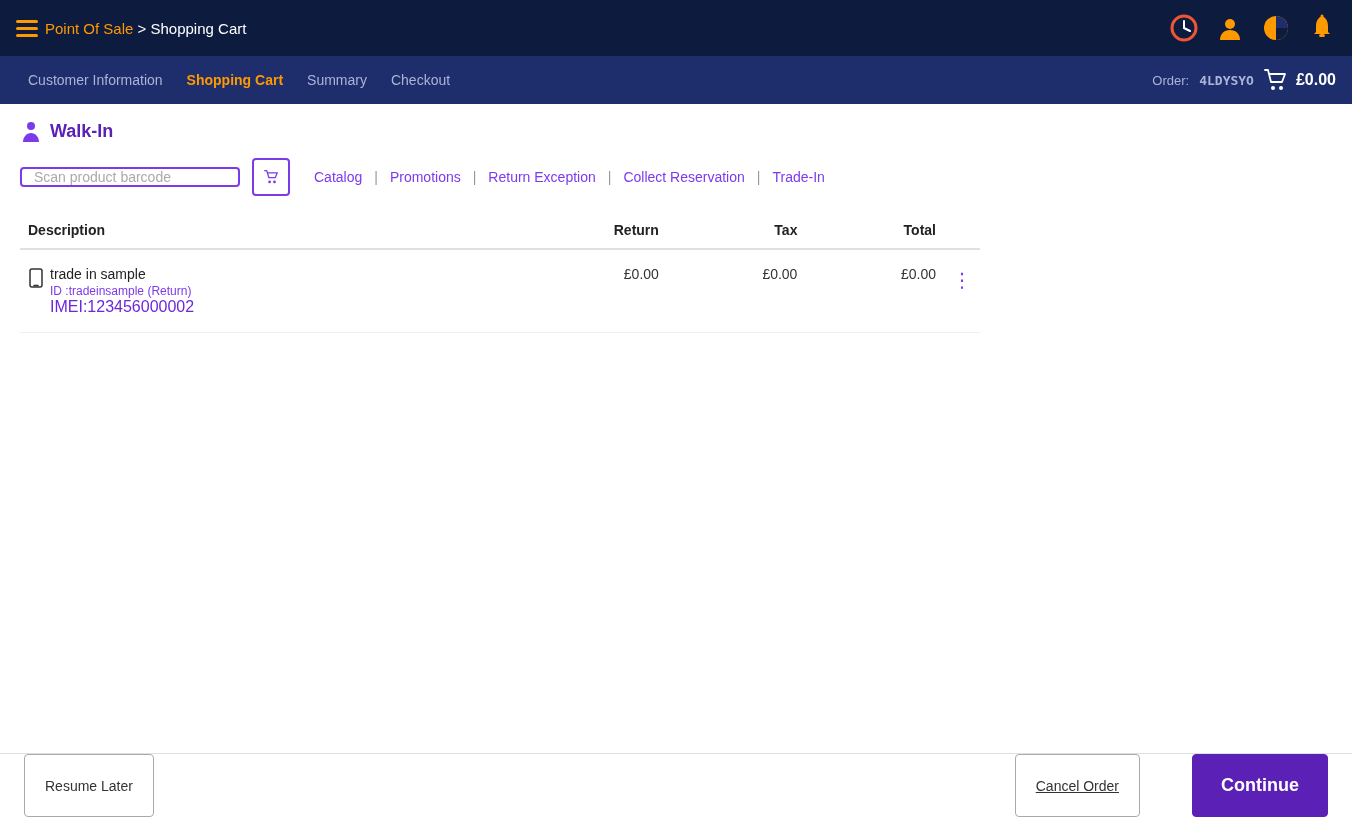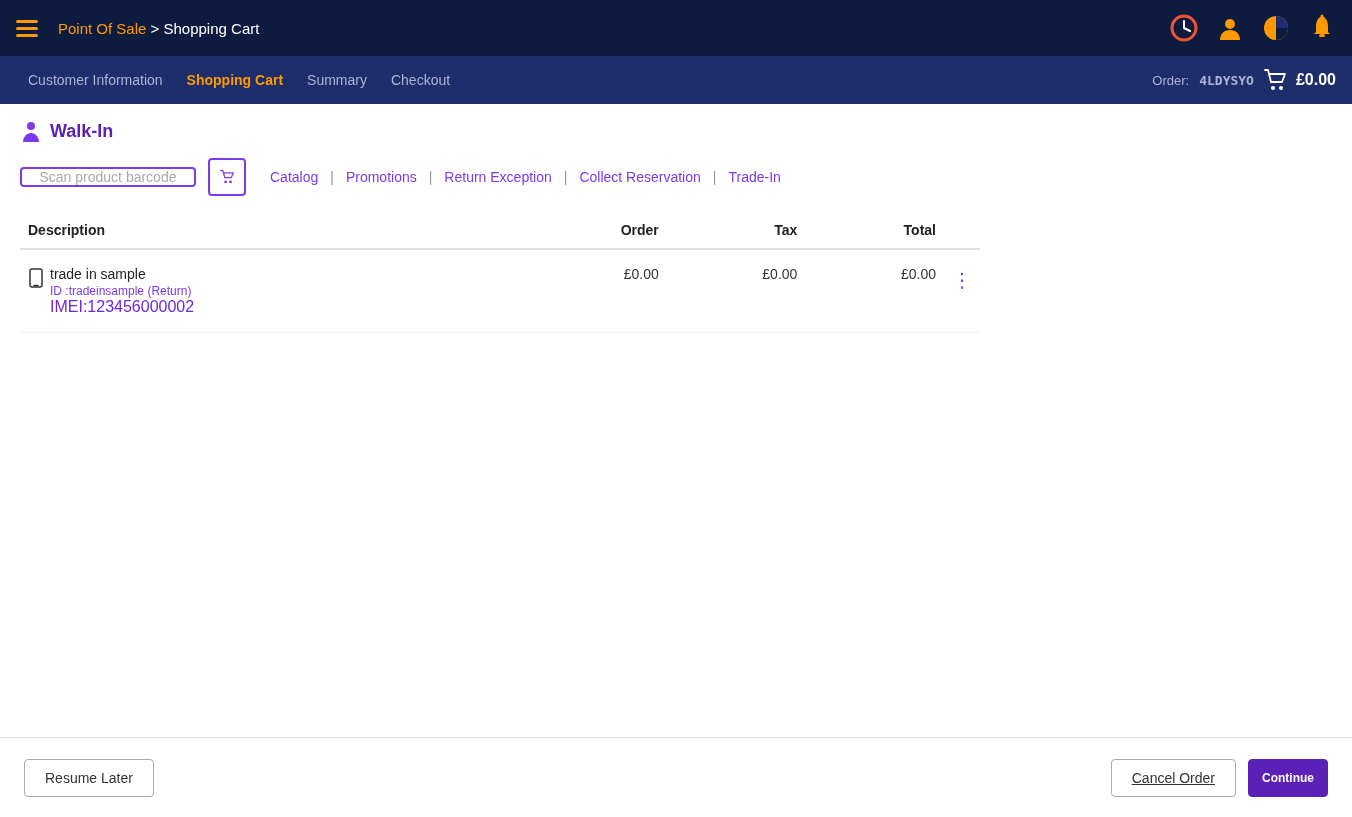--- a/index.html
+++ b/index.html
@@ -7,21 +7,21 @@
 
     
     .top-nav {
       background: #0d1b3e;
       height: 56px;
       display: flex;
       align-items: center;
       justify-content: space-between;
       padding: 0 16px;
     }
-    .top-nav-left { display: flex; align-items: center; gap: 20px; }
+    .top-nav-left { display: flex; align-items: center; gap: 7px; }
     .hamburger { display: flex; flex-direction: column; gap: 4px; cursor: pointer; }
     .hamburger span { display: block; width: 22px; height: 3px; background: #f90; border-radius: 2px; }
     .breadcrumb { color: #f90; font-size: 15px; font-weight: 500; }
     .breadcrumb .sep { color: #fff; }
     .breadcrumb .current { color: #fff; }
     .top-nav-right { display: flex; align-items: center; gap: 18px; }
 
     
     .bell-icon { width: 28px; height: 28px; cursor: pointer; color: #f90; font-size: 22px; line-height: 28px; text-align: center; }
 
@@ -43,21 +43,21 @@
     .total-amount { color: #fff; font-size: 16px; font-weight: 700; }
 
     
     .main { padding: 16px 20px; }
 
     
     .walk-in-header { display: flex; align-items: center; gap: 8px; color: #5b21b6; font-size: 18px; font-weight: 600; margin-bottom: 16px; }
 
     
     .barcode-row { display: flex; align-items: center; gap: 12px; margin-bottom: 16px; }
-    .barcode-input { border: 2px solid #7c3aed; border-radius: 4px; padding: 0 12px; font-size: 14px; width: 176px; color: #333; outline: none; text-align: center; }
+    .barcode-input { border: 2px solid #7c3aed; border-radius: 4px; padding: 0 12px; font-size: 14px; width: 220px; color: #333; outline: none; }
     .barcode-input::placeholder { color: #aaa; }
     .cart-add-btn { background: #fff; border: 2px solid #7c3aed; border-radius: 4px; padding: 6px 10px; cursor: pointer; color: #7c3aed; font-size: 16px; display: flex; align-items: center; justify-content: center; width: 38px; height: 38px; }
 
     
     .action-links { display: flex; align-items: center; gap: 0; }
     .action-link { color: #7c3aed; font-size: 14px; cursor: pointer; padding: 0 12px; text-decoration: none; }
     .action-sep { color: #999; font-size: 14px; }
 
     
     .cart-table { width: 960px; border-collapse: collapse; margin-top: 8px; }
@@ -74,25 +74,25 @@
     .cart-table tbody td.right { text-align: right; }
     .item-name-row { display: flex; align-items: flex-start; gap: 6px; }
     .item-icon { color: #333; font-size: 16px; margin-top: 2px; }
     .item-name { font-weight: 500; color: #222; }
     .item-id { font-size: 12px; color: #555; margin-top: 2px; }
     .item-id span { color: #7c3aed; }
     .item-imei { font-size: 16px; color: #6d28d9; }
     .item-actions { color: #7c3aed; font-size: 20px; cursor: pointer; display: flex; align-items: flex-start; justify-content: flex-end; padding-top: 2px; }
 
     
-    .bottom-bar { position: fixed; bottom: 0; left: 0; right: 0; height: 80px; display: flex; align-items: center; justify-content: space-between; padding: 0 24px; background: #fff; border-top: 1px solid #e0e0e0; }
+    .bottom-bar { position: fixed; bottom: 0; left: 0; right: 0; height: 64px; display: flex; justify-content: space-between; padding: 0 24px; background: #fff; border-top: 1px solid #e0e0e0; }
     .btn-resume { background: #fff; border: 1px solid #aaa; border-radius: 4px; padding: 10px 20px; font-size: 14px; color: #333; cursor: pointer; }
     .btn-group-right { display: flex; gap: 12px; }
     .btn-cancel { background: #fff; border: 1px solid #aaa; border-radius: 4px; padding: 10px 20px; font-size: 14px; color: #333; cursor: pointer; text-decoration: underline; }
-    .btn-continue { background: #5b21b6; border: 1px solid #5b21b6; border-radius: 4px; padding: 10px 13px; font-size: 12px; color: #fff; cursor: pointer; font-weight: 600; }
+    .btn-continue { background: #5b21b6; border: 1px solid #5b21b6; border-radius: 4px; padding: 10px 28px; font-size: 18px; color: #fff; cursor: pointer; font-weight: 600; margin-left: 40px; }
   </style>
 </head>
 <body>
 
 <div class="top-nav">
   <div class="top-nav-left">
     <div class="hamburger">
       <span></span>
         <span></span>
         <span></span>
@@ -183,21 +183,21 @@
       <a class="action-link">Collect Reservation</a>
       <span class="action-sep">|</span>
       <a class="action-link">Trade-In</a>
     </div>
   </div>
 
   <table class="cart-table">
     <thead>
       <tr>
         <th class="col-desc">Description</th>
-        <th class="col-price right">Order</th>
+        <th class="col-price right">Return</th>
         <th class="col-tax right">Tax</th>
         <th class="col-total right">Total</th>
         <th style="width:40px;"></th>
       </tr>
     </thead>
     <tbody>
       <tr>
         <td>
           <div class="item-name-row">
             <span class="item-icon">

